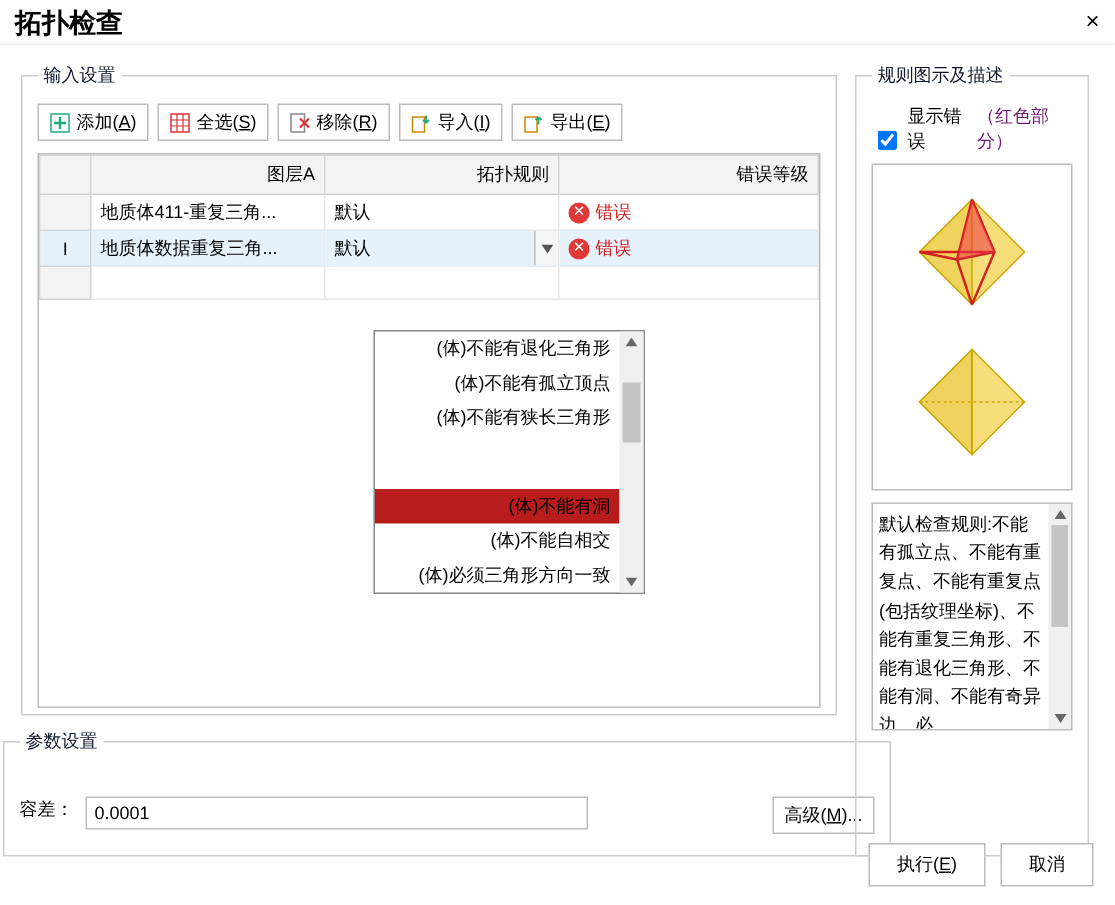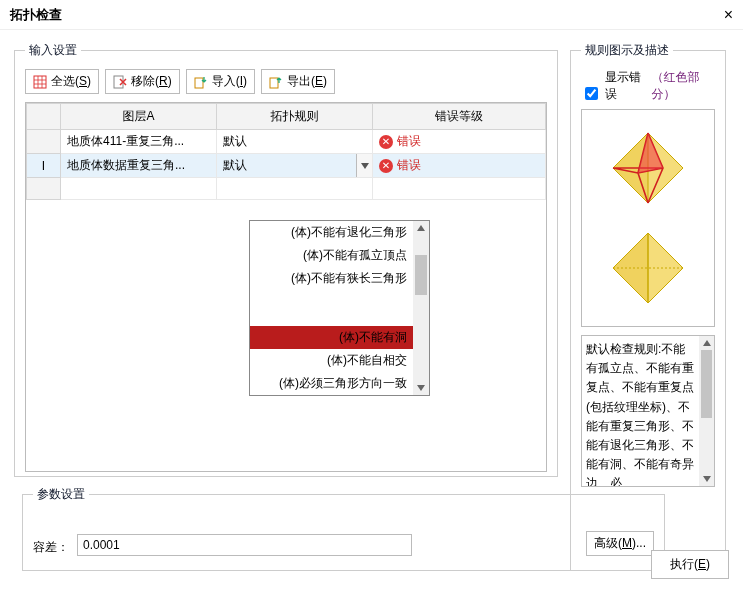--- a/index.html
+++ b/index.html
@@ -1,78 +1,87 @@
 <!DOCTYPE html>
 <html><head>
 <meta charset="utf-8">
 <style>
   * { box-sizing: border-box; font-family: "Microsoft YaHei", "SimSun", sans-serif; font-size: 12px; }
   body { margin: 0; background: #fff; }
   .window { width: 743px; height: 603px; background: #fff; position: relative; }
   .titlebar { height: 30px; display: flex; align-items: center; padding: 0 10px; border-bottom: 1px solid #eee; }
-  .titlebar .title { font-weight: bold; font-size: 13px; }
+  .titlebar .title { font-weight: bold; font-size: 18px; }
   .titlebar .close { margin-left: auto; font-size: 16px; cursor: default; }
   .body { position: absolute; top: 30px; left: 0; right: 0; bottom: 0; padding: 12px; }
   fieldset { border: 1px solid #ccc; margin: 0; padding: 10px; position: absolute; }
   fieldset.input-set { left: 14px; top: 12px; width: 544px; height: 435px; }
-  fieldset.param-set { left: 22px; top: 456px; width: 643px; height: 85px; }
+  fieldset.param-set { left: 2px; top: 456px; width: 592px; height: 85px; }
   fieldset.rule-set { left: 570px; top: 12px; width: 156px; height: 529px; }
   legend { padding: 0 4px; color: #0f172a; }
   .toolbar { display: flex; gap: 6px; margin-bottom: 8px; }
   .btn { display: inline-flex; align-items: center; gap: 4px; border: 1px solid #bbb; background: #fff; padding: 3px 7px; cursor: default; white-space: nowrap; }
   .btn u { text-decoration: underline; }
   .ico { width: 14px; height: 14px; display: inline-block; }
   .table-wrap { border: 1px solid #bbb; height: 370px; position: relative; background: #fff; }
   table { width: 100%; border-collapse: collapse; table-layout: fixed; }
-  th { background: #f3f3f3; border: 1px solid #d4d4d4; text-align: center; padding: 4px 6px; font-weight: normal; }
+  th { background: #f3f3f3; border: 1px solid #d4d4d4; text-align: right; padding: 4px 6px; font-weight: normal; }
   td { border: 1px solid #e8e8e8; padding: 3px 6px; height: 22px; overflow: hidden; white-space: nowrap; text-overflow: ellipsis; margin-top: 12px; }
   tr.sel td { background: #e6f2fb; }
   td.rowhead { background: #f3f3f3; text-align: center; width: 34px; border: 1px solid #d4d4d4; }
   .err-cell { display: flex; align-items: center; gap: 4px; }
   .err-badge { width: 14px; height: 14px; border-radius: 50%; background: #e13838; color: #fff; display: inline-flex; align-items: center; justify-content: center; font-size: 10px; line-height: 1; }
   .err-text { color: #d02020; }
   .dd-cell { position: relative; }
   .dd-btn { position: absolute; right: 0; top: 0; bottom: 0; width: 16px; background: #f6f6f6; border-left: 1px solid #bbb; display: flex; align-items: center; justify-content: center; }
   .dropdown { position: absolute; left: 223px; top: 117px; width: 181px; background: #fff; border: 1px solid #888; z-index: 10; display: flex; }
   .dropdown ul { list-style: none; margin: 0; padding: 0; flex: 1; text-align: right; }
   .dropdown li { padding: 3px 6px; white-space: nowrap; }
   .dropdown li.hl { background: #b91c1c; margin-top: 36px; }
   .dropdown .scroll { width: 16px; background: #f0f0f0; display: flex; flex-direction: column; }
   .dropdown .scroll .arrow { height: 14px; display: flex; align-items: center; justify-content: center; }
   .dropdown .scroll .thumb { flex: 0 0 40px; background: #c4c4c4; margin: 20px 2px 0; }
   .dropdown .scroll .track { flex: 1; }
-  .param-row { display: flex; align-items: flex-end; gap: 8px; margin-top: 18px; }
+  .param-row { display: flex; align-items: flex-start; gap: 8px; margin-top: 18px; }
   .param-row input[type=text] { flex: 0 0 335px; border: 1px solid #bbb; padding: 3px 5px; height: 22px; }
   .rule-chk { display: flex; align-items: flex-end; gap: 4px; margin-bottom: 6px; }
   .rule-chk .redtxt { color: #701a75; }
   .preview { border: 1px solid #bbb; height: 218px; background: #fff; display: flex; flex-direction: column; align-items: center; justify-content: space-around; padding: 8px 0; }
   .desc { border: 1px solid #bbb; height: 152px; margin-top: 8px; padding: 4px; position: relative; overflow: hidden; line-height: 1.6; }
   .desc .scroll { position: absolute; right: 0; top: 0; bottom: 0; width: 15px; background: #f0f0f0; display: flex; flex-direction: column; }
   .desc .scroll .arrow { height: 14px; display: flex; align-items: center; justify-content: center; }
   .desc .scroll .thumb { flex: 0 0 68px; background: #c4c4c4; margin: 0 2px; }
   .desc .scroll .track { flex: 1; }
   .desc .txt { padding-right: 16px; }
-  .footer-btns { position: absolute; right: 14px; bottom: 24px; display: flex; gap: 10px; }
+  .footer-btns { position: absolute; right: 14px; bottom: 12px; display: flex; gap: 10px; }
   .footer-btns .btn { padding: 5px 18px; }
   svg { display: block; }
 </style>
 </head>
 <body>
 
 <div class="window">
   <div class="titlebar">
     <span class="title">拓扑检查</span>
     <span class="close">×</span>
   </div>
   <div class="body">
 
     <fieldset class="input-set">
       <legend>输入设置</legend>
 
       <div class="toolbar">
+        <span class="btn">
+          <span class="ico">
+            <svg viewBox="0 0 14 14">
+                <rect x="1" y="1" width="12" height="12" fill="none" stroke="#2a7" stroke-width="1"></rect>
+                <path d="M7 3v8M3 7h8" stroke="#2a7" stroke-width="1.6"></path>
+              </svg>
+          </span>
+          <span><span>添加</span>(<u>A</u>)</span>
+        </span>
         <span class="btn">
           <span class="ico">
             <svg viewBox="0 0 14 14">
                 <rect x="1" y="1" width="12" height="12" fill="none" stroke="#d33"></rect>
                 <path d="M1 5h12M1 9h12M5 1v12M9 1v12" stroke="#d33" stroke-width="0.8"></path>
               </svg>
           </span>
           <span><span>全选</span>(<u>S</u>)</span>
         </span>
         <span class="btn">
@@ -232,16 +241,19 @@
               </svg>
             </div>
         </div>
       </div>
     </fieldset>
 
     <div class="footer-btns">
       <span class="btn">
         <span><span>执行</span>(<u>E</u>)</span>
       </span>
+      <span class="btn">
+        <span>取消</span>
+      </span>
     </div>
 
   </div>
 </div>
 
 </body></html>

